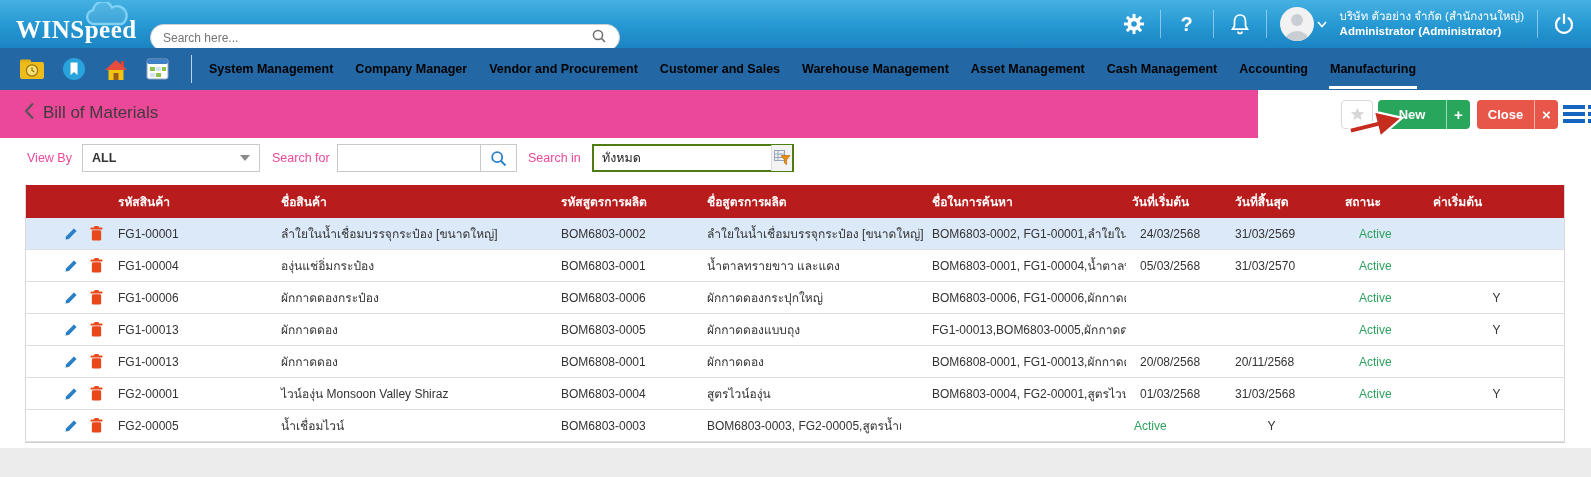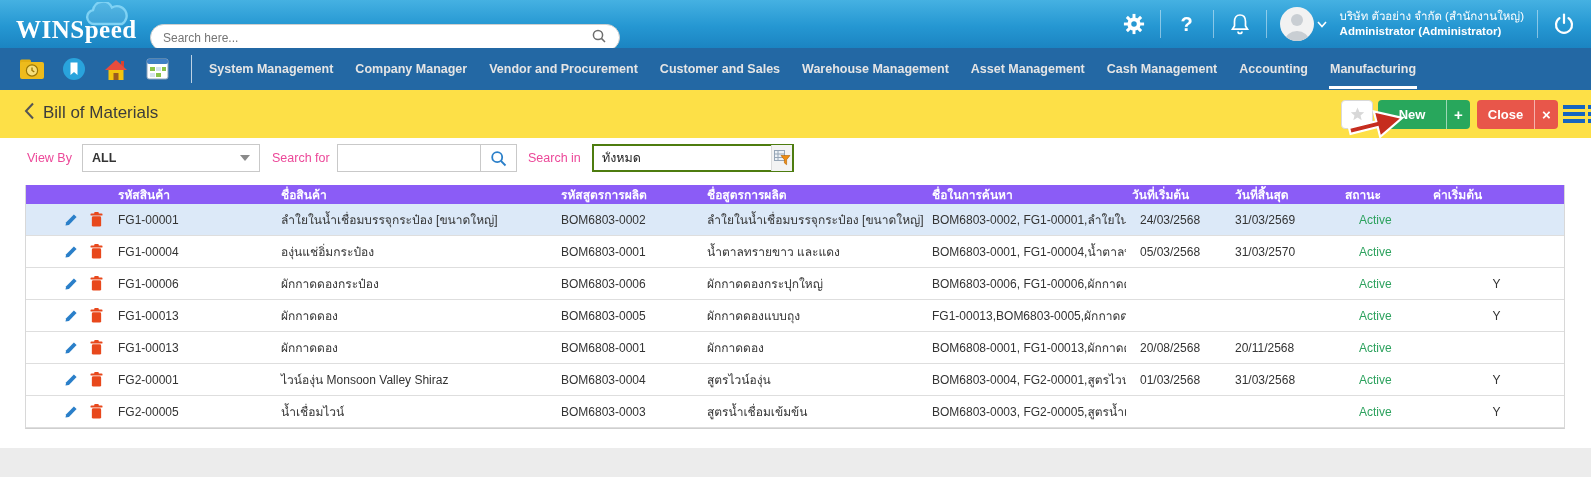--- a/index.html
+++ b/index.html
@@ -24,26 +24,26 @@
     display:flex; align-items:flex-end; justify-content:center; }
   .company-block { color:#fff; font-size:11.5px; line-height:1.3; margin-left:10px; white-space:nowrap; }
   .company-block .b2 { font-weight:bold; }
 
   
   .navbar { position:absolute; left:0; top:48px; width:1591px; height:42px; background:#2368a4;
     display:flex; align-items:center; }
   .nav-icons { display:flex; align-items:center; gap:18px; padding:0 14px 0 20px; }
   .nav-vdiv { width:1px; height:28px; background:rgba(255,255,255,0.7); margin:0 6px 0 8px; }
   .nav-menu { display:flex; align-items:stretch; height:42px; }
-  .nav-item { position:relative; display:flex; align-items:center; padding:0 11px; color:#e5e5e5;
+  .nav-item { position:relative; display:flex; align-items:center; padding:0 11px; color:#000000;
     font-size:12.5px; font-weight:bold; white-space:nowrap; cursor:pointer; }
   .nav-item.active::after { content:""; position:absolute; left:10px; right:10px; bottom:1px; height:3px; background:#fff; }
 
   
-  .page-head { position:absolute; left:0; top:90px; width:1591px; height:48px; background:#fde047; }
+  .page-head { position:absolute; left:0; top:90px; width:1258px; height:48px; background:#ec4899; }
   .back-title { position:absolute; left:24px; top:12px; display:flex; align-items:center; gap:8px; }
   .page-title { font-size:17px; color:#3c3c3c; }
   .star-btn { position:absolute; left:1341px; top:100px; width:32px; height:29px; background:#fff;
     border:1px solid #d9d9d9; border-radius:4px; display:flex; align-items:center; justify-content:center; cursor:pointer; }
   .btn { position:absolute; top:100px; height:29px; border-radius:4px; display:flex; align-items:stretch;
     color:#fff; font-size:13px; cursor:pointer; border:none; }
   .btn-new { left:1378px; width:92px; background:#28a75c; }
   .btn-close { left:1477px; width:81px; background:#e8564a; }
   .btn .lbl { flex:1; display:flex; align-items:center; justify-content:center; font-weight:bold; }
   .btn .seg { width:24px; display:flex; align-items:center; justify-content:center;
@@ -67,21 +67,21 @@
     border:1px solid #c9c9c9; display:flex; align-items:center; justify-content:center; cursor:pointer; }
   .sin-wrap { position:absolute; left:592px; top:144px; width:202px; height:28px; border:2px solid #4d7c0f;
     background:#fff; display:flex; align-items:center; }
   .sin-wrap input { flex:1; border:none; outline:none; font-size:12.5px; padding:0 8px; color:#222; }
   .sin-filter-btn { width:30px; height:26px; border-left:1px solid #dcdcdc; background:#f3f3f3;
     display:flex; align-items:center; justify-content:center; cursor:pointer; }
 
   
   .tbl { position:absolute; left:25px; top:185px; width:1540px; border-left:1px solid #d8d8d8;
     border-right:1px solid #d8d8d8; border-bottom:1px solid #cfcfcf; }
-  .thead { display:flex; height:19px; background:#8b5cf6; color:#fff; font-weight:bold; font-size:12px; }
+  .thead { display:flex; height:33px; background:#b91c1c; color:#fff; font-weight:bold; font-size:12px; }
   .trow { display:flex; height:32px; background:#fff; border-bottom:1px solid #dedede; font-size:12px; color:#333; }
   .trow.selected { background:#dce9f8; }
   .cell { display:flex; align-items:center; height:100%; white-space:nowrap; overflow:hidden; }
   .c-icons { width:80px; padding-left:38px; gap:12px; }
   .c-code { width:165px; padding-left:12px; }
   .c-name { width:280px; padding-left:10px; }
   .c-bomcode { width:150px; padding-left:10px; }
   .c-bomname { width:225px; padding-left:6px; }
   .c-search { width:200px; padding-left:6px; }
   .c-start { width:103px; padding-left:14px; }
@@ -465,21 +465,20 @@
         <svg width="13" height="15" viewBox="0 0 14 16">
           <rect x="4.5" y="0" width="5" height="2.6" rx="1" fill="#e8481c"></rect>
           <rect x="0.5" y="1.6" width="13" height="2.2" rx="1" fill="#e8481c"></rect>
           <rect x="2" y="4.6" width="10" height="11" rx="1.5" fill="#e8481c"></rect>
         </svg>
       </span>
     </div>
     <div class="cell c-code">FG2-00005</div>
     <div class="cell c-name">น้ำเชื่อมไวน์</div>
     <div class="cell c-bomcode">BOM6803-0003</div>
-    <div class="cell c-bomname">สูตรน้ำเชื่อมเข้มข้น</div>
     <div class="cell c-search">BOM6803-0003, FG2-00005,สูตรน้ำเชื่อมเข้</div>
     <div class="cell c-start"></div>
     <div class="cell c-end"></div>
     <div class="cell c-status">Active</div>
     <div class="cell c-default">Y</div>
   </div>
 </div>
 </div>
 
 <div class="bottom-strip"></div>

